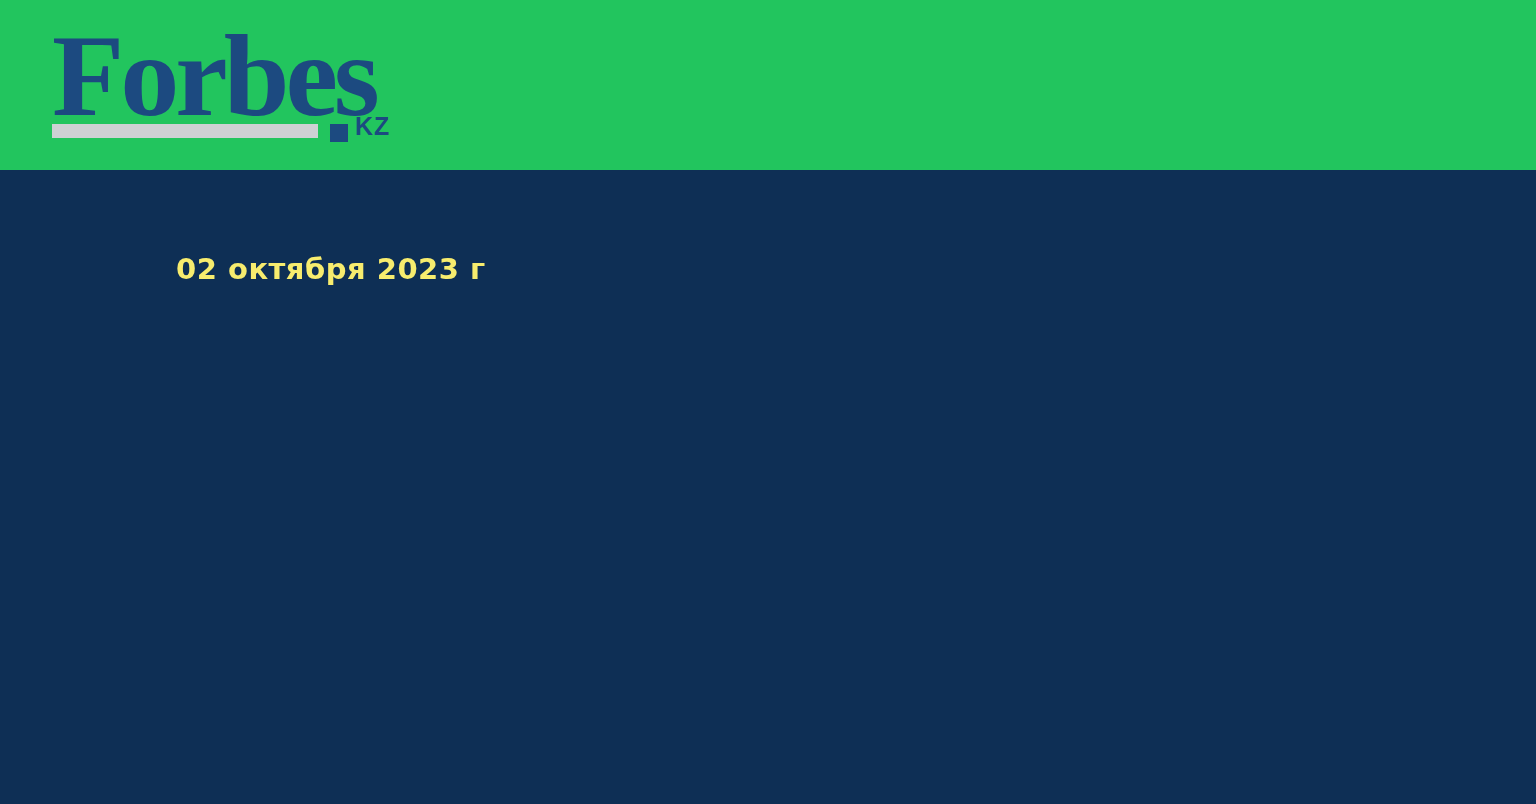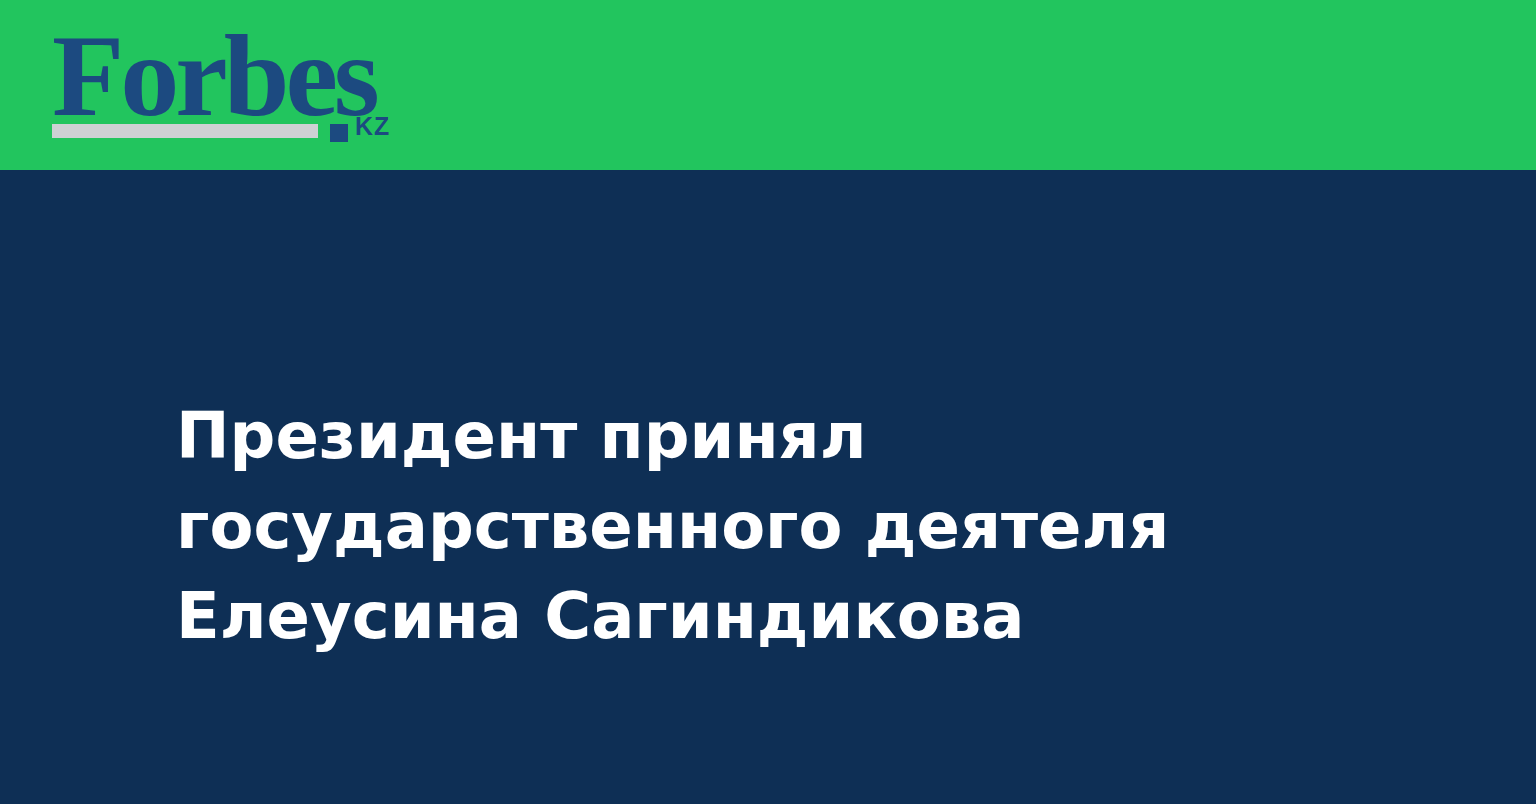--- a/index.html
+++ b/index.html
@@ -135,22 +135,18 @@
     <div class="logo">
       <div class="logo-wordmark">Forbes</div>
       <div class="logo-rule"></div>
       <div class="logo-square"></div>
       <div class="logo-kz">KZ</div>
     </div>
   </div>
 
   <div class="hero">
 
+    <div class="article-date">02 октября 2023 г</div>
 
-    <h1 class="article-title">
-      <span class="tline">Президент принял</span>
-      <span class="tline">государственного деятеля</span>
-      <span class="tline">Елеусина Сагиндикова</span>
-    </h1>
 
   </div>
 
 </div>
 
 </body></html>

